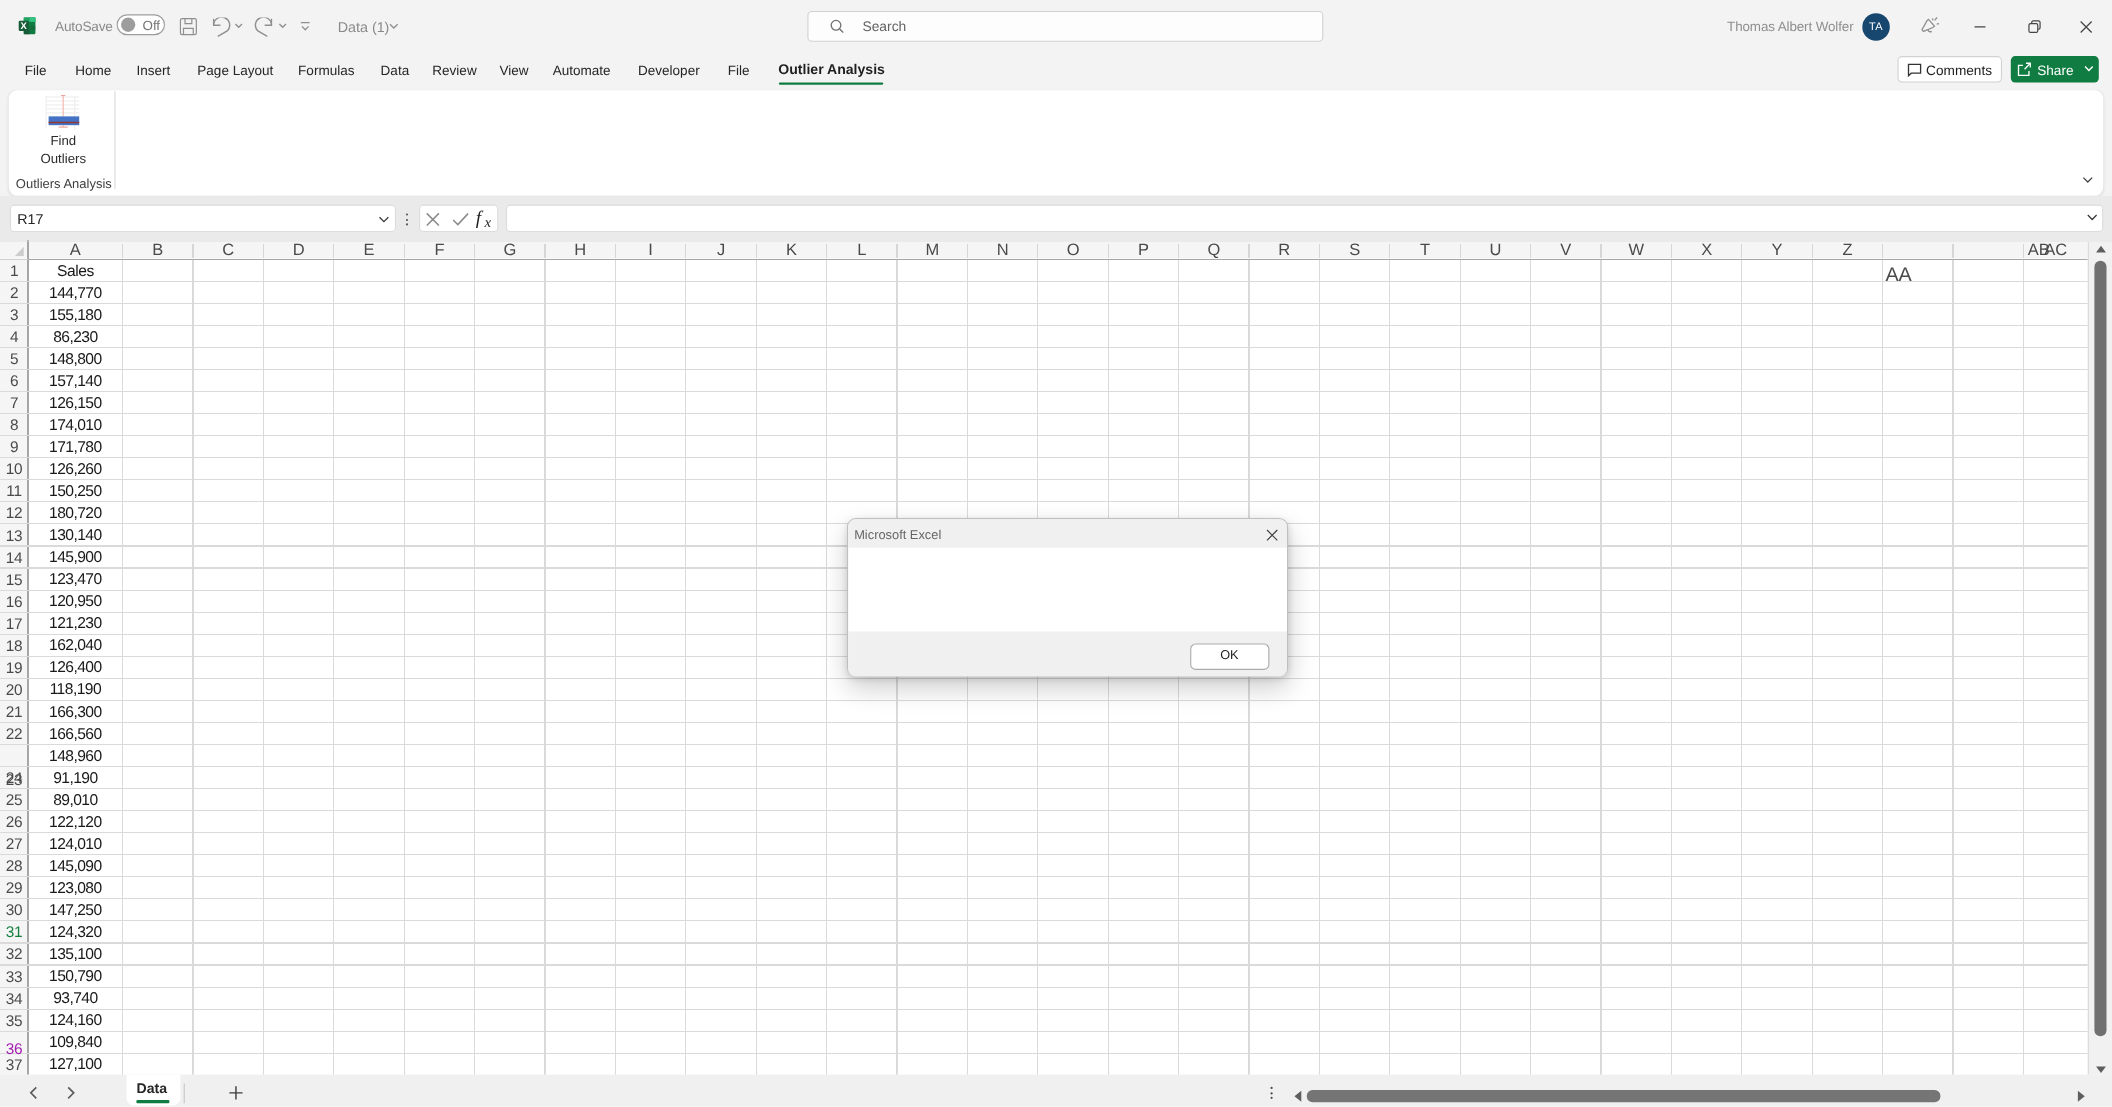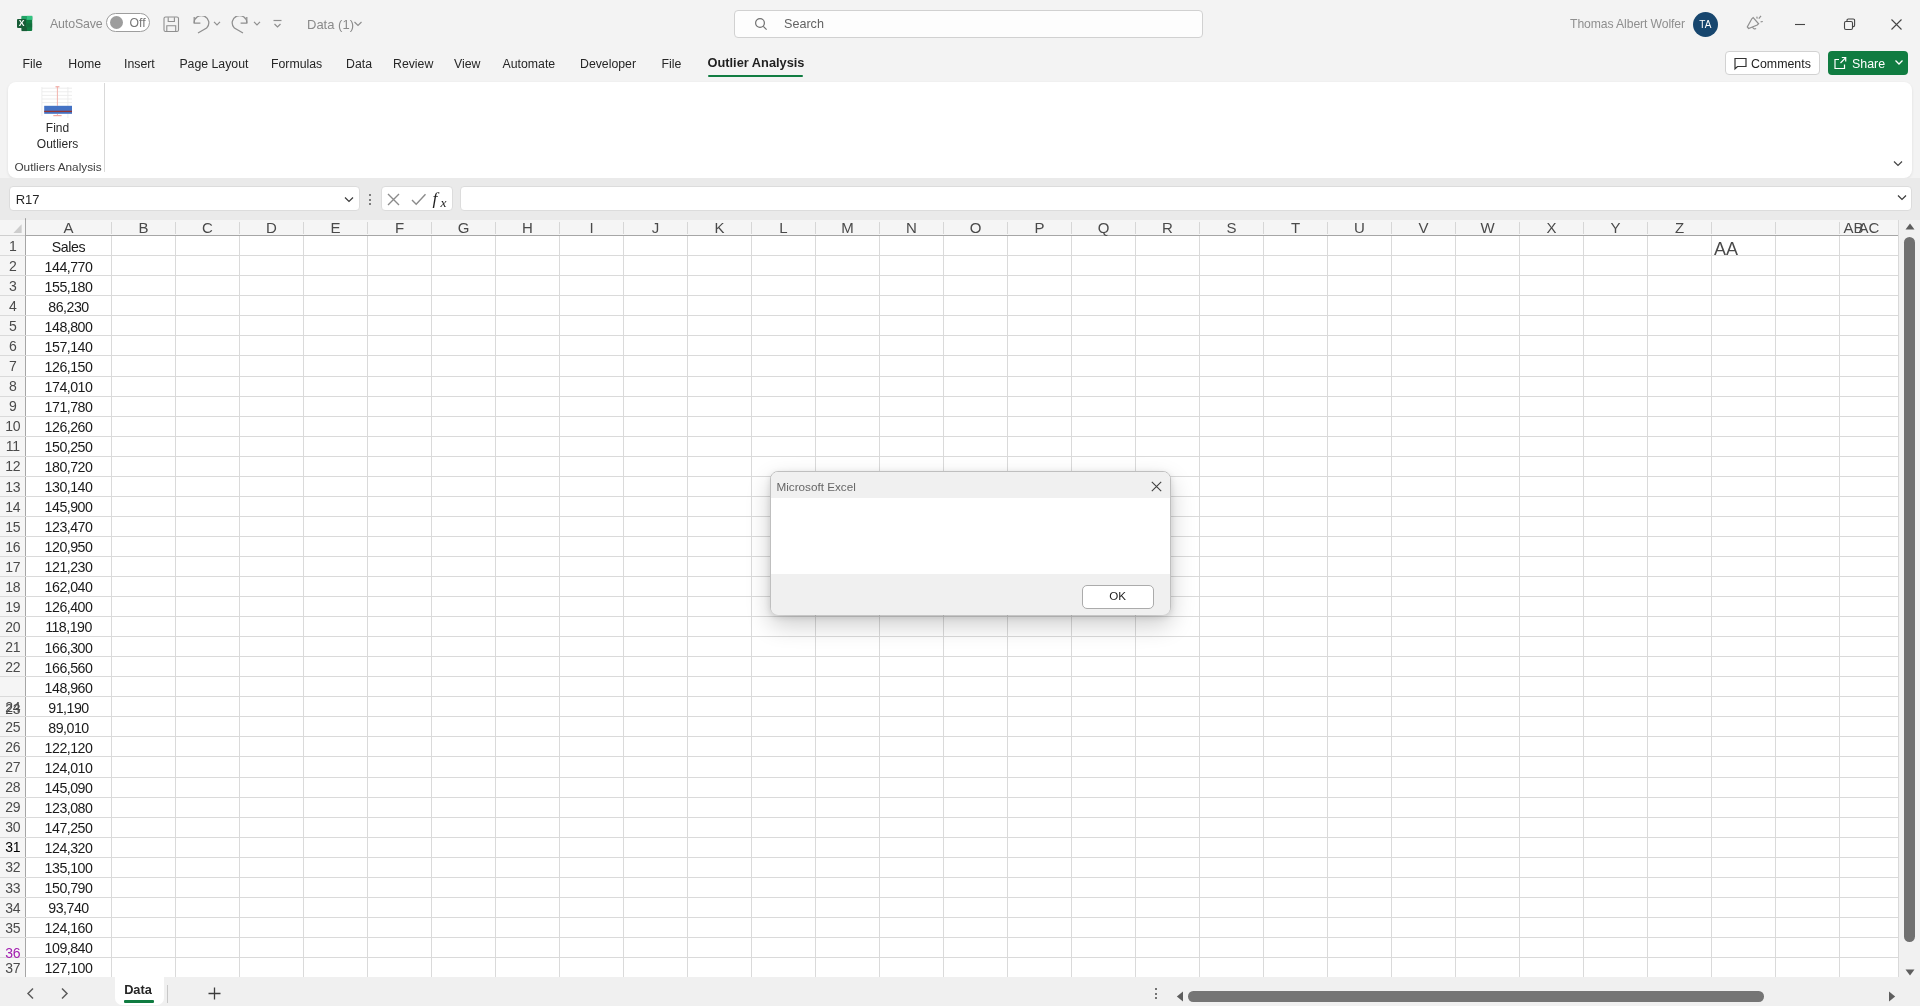--- a/index.html
+++ b/index.html
@@ -335,21 +335,21 @@
 <div class="abs" style="left:12.75px;transform:translateX(-50%);top:739.15px;font-size:14px;color:#4a4a4a;white-space:nowrap;line-height:16px;letter-spacing:-0.3px;">26</div>
 <div class="abs" style="left:68.5px;transform:translateX(-50%);top:739.75px;font-size:14.2px;color:#191919;white-space:nowrap;line-height:16.2px;letter-spacing:-0.5px;">122,120</div>
 <div class="abs" style="left:12.75px;transform:translateX(-50%);top:759.2px;font-size:14px;color:#4a4a4a;white-space:nowrap;line-height:16px;letter-spacing:-0.3px;">27</div>
 <div class="abs" style="left:68.5px;transform:translateX(-50%);top:759.8000000000001px;font-size:14.2px;color:#191919;white-space:nowrap;line-height:16.2px;letter-spacing:-0.5px;">124,010</div>
 <div class="abs" style="left:12.75px;transform:translateX(-50%);top:779.25px;font-size:14px;color:#4a4a4a;white-space:nowrap;line-height:16px;letter-spacing:-0.3px;">28</div>
 <div class="abs" style="left:68.5px;transform:translateX(-50%);top:779.85px;font-size:14.2px;color:#191919;white-space:nowrap;line-height:16.2px;letter-spacing:-0.5px;">145,090</div>
 <div class="abs" style="left:12.75px;transform:translateX(-50%);top:799.3px;font-size:14px;color:#4a4a4a;white-space:nowrap;line-height:16px;letter-spacing:-0.3px;">29</div>
 <div class="abs" style="left:68.5px;transform:translateX(-50%);top:799.9px;font-size:14.2px;color:#191919;white-space:nowrap;line-height:16.2px;letter-spacing:-0.5px;">123,080</div>
 <div class="abs" style="left:12.75px;transform:translateX(-50%);top:819.35px;font-size:14px;color:#4a4a4a;white-space:nowrap;line-height:16px;letter-spacing:-0.3px;">30</div>
 <div class="abs" style="left:68.5px;transform:translateX(-50%);top:819.95px;font-size:14.2px;color:#191919;white-space:nowrap;line-height:16.2px;letter-spacing:-0.5px;">147,250</div>
-<div class="abs" style="left:12.75px;transform:translateX(-50%);top:839.4px;font-size:14px;color:#000000;white-space:nowrap;line-height:16px;letter-spacing:-0.3px;">31</div>
+<div class="abs" style="left:12.75px;transform:translateX(-50%);top:839.4px;font-size:14px;color:#15803d;white-space:nowrap;line-height:16px;letter-spacing:-0.3px;">31</div>
 <div class="abs" style="left:68.5px;transform:translateX(-50%);top:840.0px;font-size:14.2px;color:#191919;white-space:nowrap;line-height:16.2px;letter-spacing:-0.5px;">124,320</div>
 <div class="abs" style="left:12.75px;transform:translateX(-50%);top:859.45px;font-size:14px;color:#4a4a4a;white-space:nowrap;line-height:16px;letter-spacing:-0.3px;">32</div>
 <div class="abs" style="left:68.5px;transform:translateX(-50%);top:860.0500000000001px;font-size:14.2px;color:#191919;white-space:nowrap;line-height:16.2px;letter-spacing:-0.5px;">135,100</div>
 <div class="abs" style="left:12.75px;transform:translateX(-50%);top:879.5px;font-size:14px;color:#4a4a4a;white-space:nowrap;line-height:16px;letter-spacing:-0.3px;">33</div>
 <div class="abs" style="left:68.5px;transform:translateX(-50%);top:880.1px;font-size:14.2px;color:#191919;white-space:nowrap;line-height:16.2px;letter-spacing:-0.5px;">150,790</div>
 <div class="abs" style="left:12.75px;transform:translateX(-50%);top:899.55px;font-size:14px;color:#4a4a4a;white-space:nowrap;line-height:16px;letter-spacing:-0.3px;">34</div>
 <div class="abs" style="left:68.5px;transform:translateX(-50%);top:900.15px;font-size:14.2px;color:#191919;white-space:nowrap;line-height:16.2px;letter-spacing:-0.5px;">93,740</div>
 <div class="abs" style="left:12.75px;transform:translateX(-50%);top:919.6px;font-size:14px;color:#4a4a4a;white-space:nowrap;line-height:16px;letter-spacing:-0.3px;">35</div>
 <div class="abs" style="left:68.5px;transform:translateX(-50%);top:920.2px;font-size:14.2px;color:#191919;white-space:nowrap;line-height:16.2px;letter-spacing:-0.5px;">124,160</div>
 <div class="abs" style="left:12.75px;transform:translateX(-50%);top:945px;font-size:14px;color:#a21caf;white-space:nowrap;line-height:16px;letter-spacing:-0.3px;">36</div>

